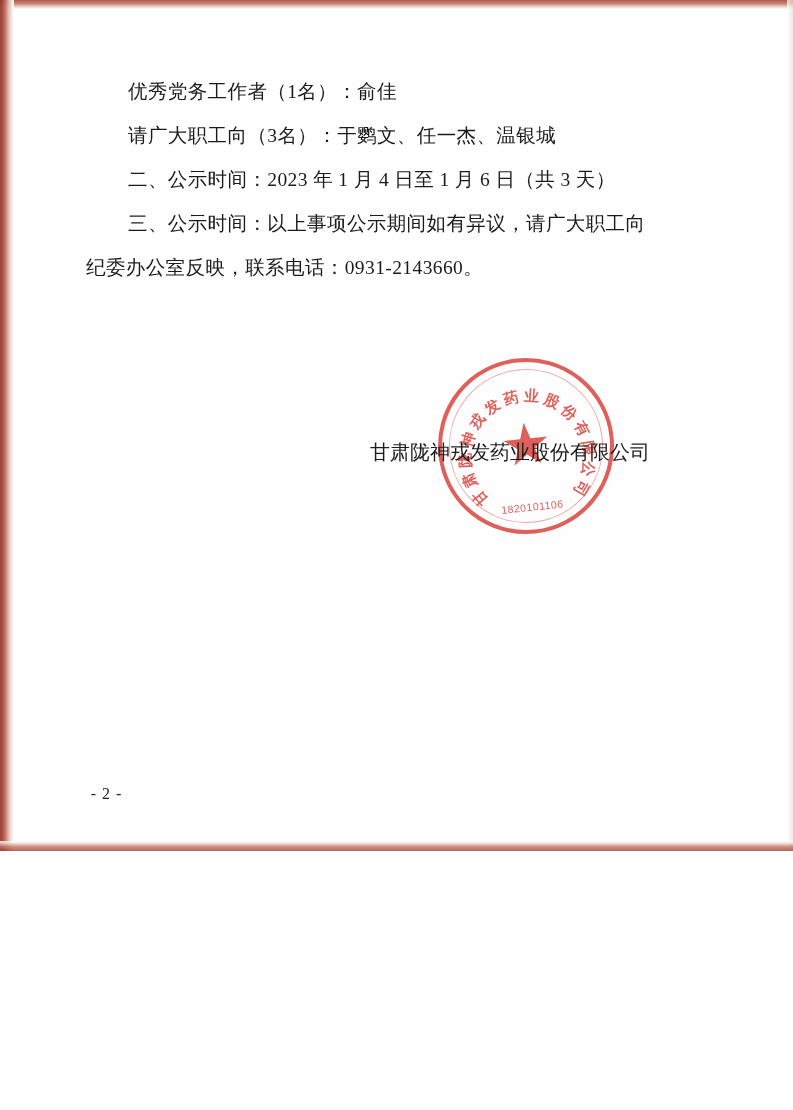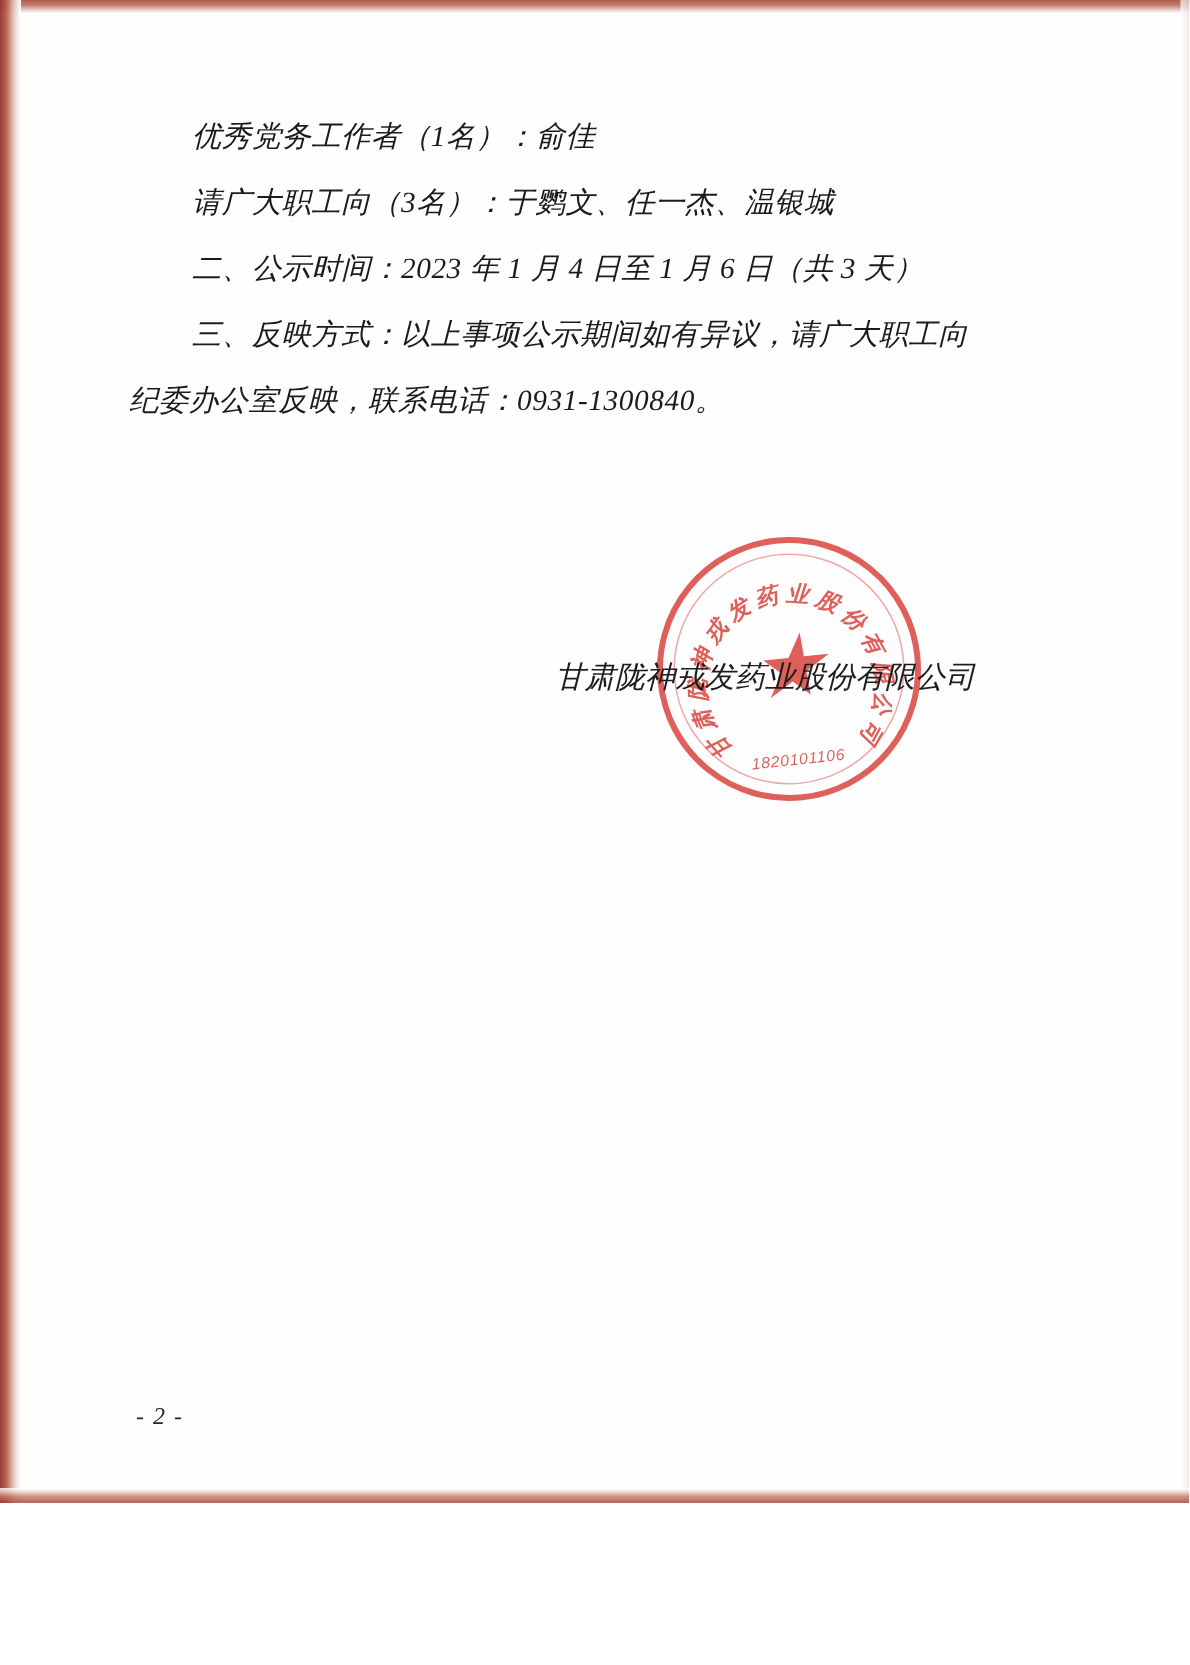--- a/index.html
+++ b/index.html
@@ -6,24 +6,23 @@
     margin: 0;
     padding: 0;
     background: #ffffff;
   }
   body {
     font-family: "Liberation Serif", "DejaVu Serif", serif;
   }
   .page {
     position: relative;
     width: 793px;
-    height: 1002px;
+    height: 851px;
     background: #fefefe;
     overflow: hidden;
-    font-style: italic;
   }
   
   .scan-edge-left {
     position: absolute;
     top: 0;
     left: 0;
     width: 14px;
     height: 1110px;
     background: linear-gradient(to right,
       #8e3a2a 0%, #a9483a 18%, #c07060 38%, #e0bdb4 62%, #f6efed 88%, #ffffff 100%);
@@ -172,22 +171,22 @@
 
   <div class="scan-edge-top"></div>
   <div class="scan-edge-left"></div>
   <div class="scan-edge-right"></div>
   <div class="scan-edge-bottom"></div>
 
   <div class="content">
     <div class="line indent">优秀党务工作者（1名）：俞佳</div>
     <div class="line indent">请广大职工向（3名）：于鹦文、任一杰、温银城</div>
     <div class="line indent">二、公示时间：2023 年 1 月 4 日至 1 月 6 日（共 3 天）</div>
-    <div class="line indent">三、反映方式：以上事项公示期间如有异议，请广大职工向</div>
-    <div class="line">纪委办公室反映，联系电话：0931-1300840。</div>
+    <div class="line indent">三、公示时间：以上事项公示期间如有异议，请广大职工向</div>
+    <div class="line">纪委办公室反映，联系电话：0931-2143660。</div>
   </div>
 
   <div class="seal">
     <div class="seal-inner"></div>
     <div class="seal-text-top" id="seal-arc">
         <span class="seal-arc-char" style="transform: rotate(-125deg) translate(0px, -63px) rotate(0deg) translate(-7px, -8px);">甘</span>
         <span class="seal-arc-char" style="transform: rotate(-105.769deg) translate(0px, -63px) rotate(0deg) translate(-7px, -8px);">肃</span>
         <span class="seal-arc-char" style="transform: rotate(-86.5385deg) translate(0px, -63px) rotate(0deg) translate(-7px, -8px);">陇</span>
         <span class="seal-arc-char" style="transform: rotate(-67.3077deg) translate(0px, -63px) rotate(0deg) translate(-7px, -8px);">神</span>
         <span class="seal-arc-char" style="transform: rotate(-48.0769deg) translate(0px, -63px) rotate(0deg) translate(-7px, -8px);">戎</span>

